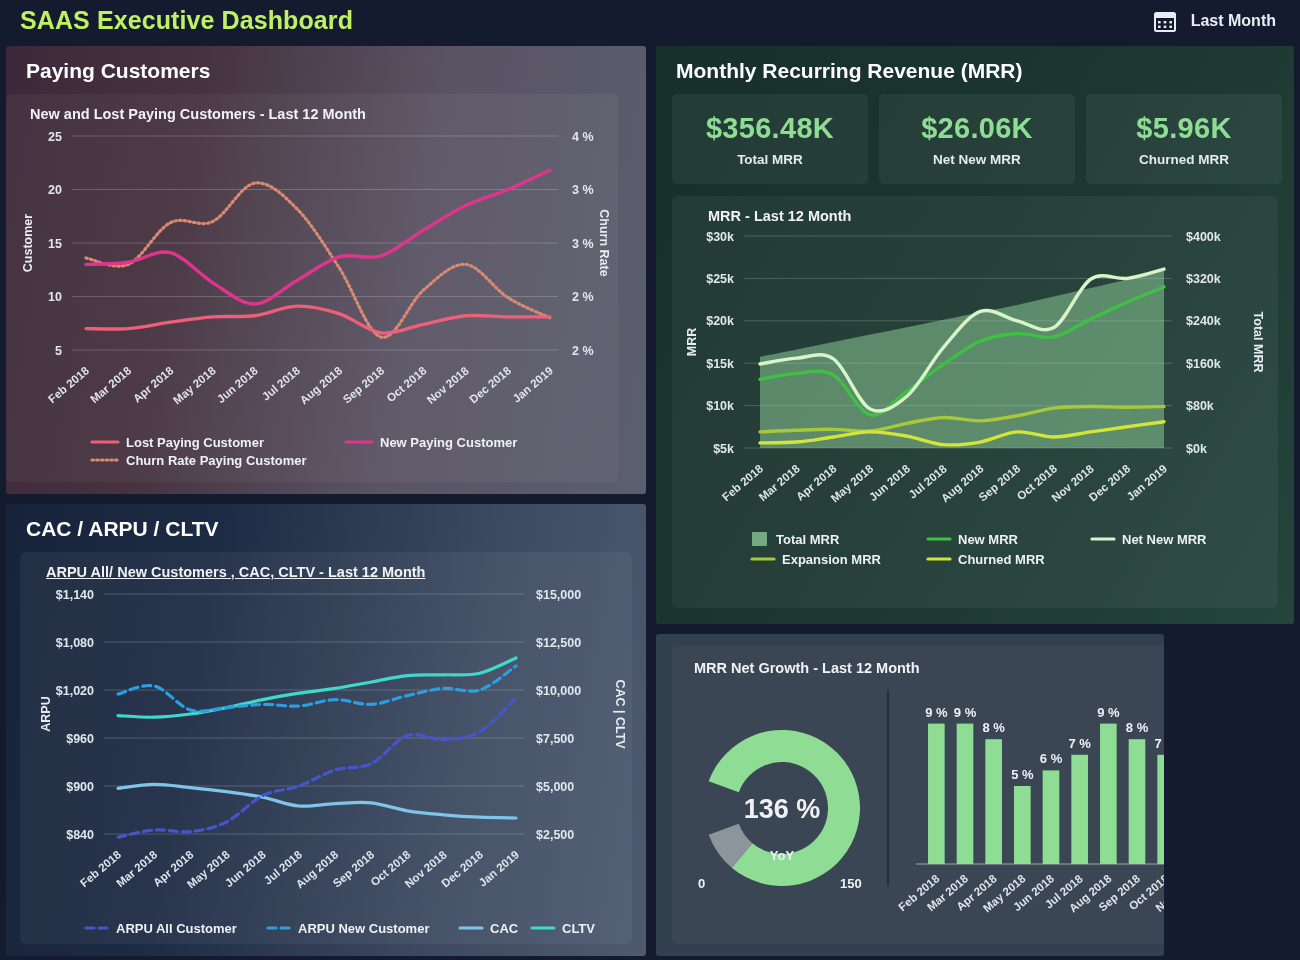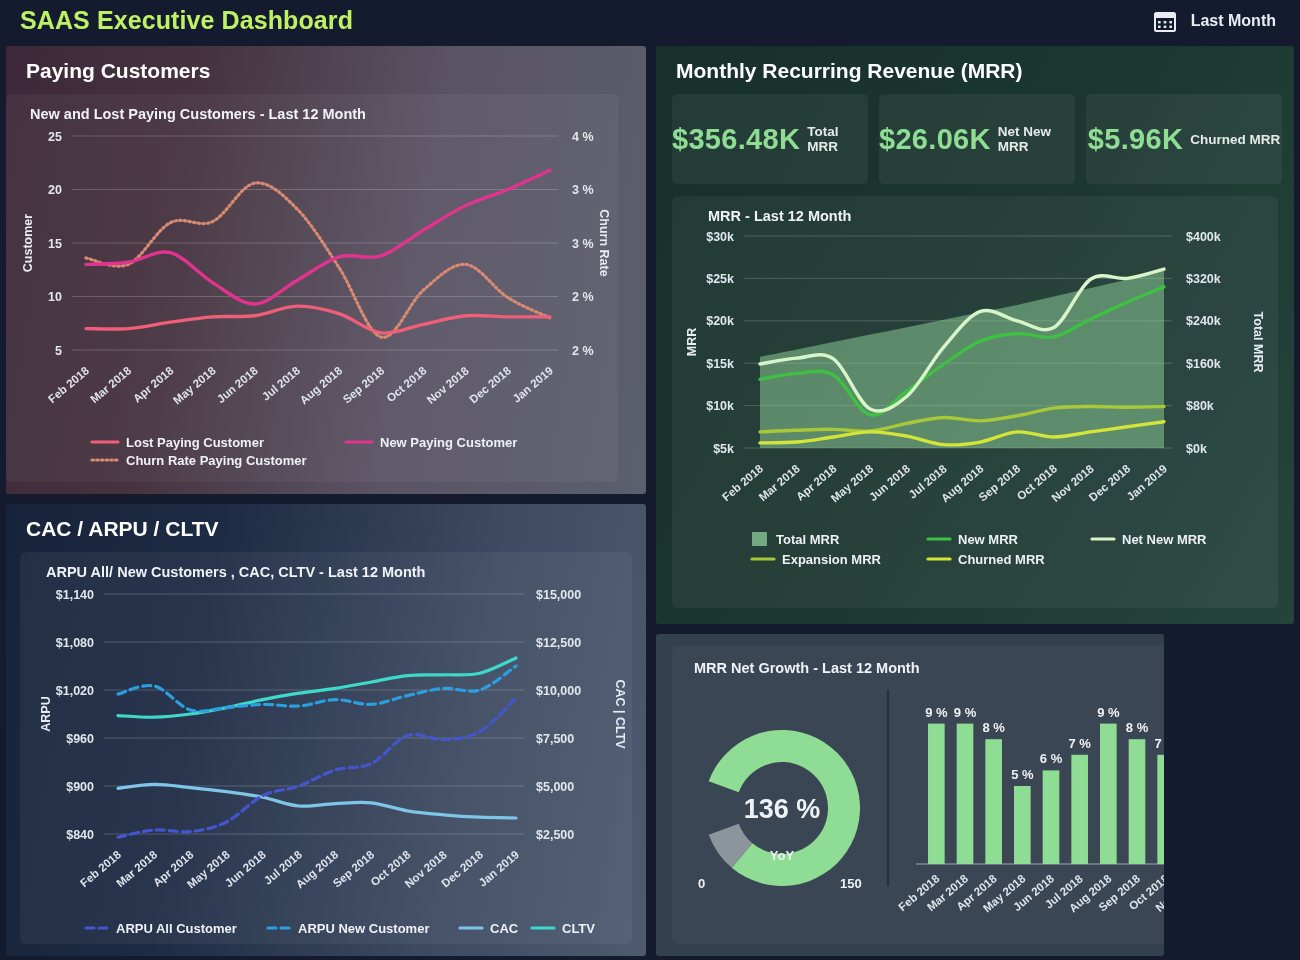--- a/index.html
+++ b/index.html
@@ -51,21 +51,21 @@
   #panel-mrr {
     left: 656px; top: 46px; width: 638px; height: 578px;
     background: linear-gradient(120deg, #17302b 0%, #1b352f 45%, #24443c 100%);
   }
   #panel-mrr .panel-title { position: absolute; left: 20px; top: 13px; }
 
   .kpi-row { position: absolute; left: 16px; top: 48px; display: flex; gap: 11px; }
   .kpi {
     width: 196px; height: 90px; border-radius: 5px;
     background: rgba(255,255,255,.055);
-    display: flex; flex-direction: row; align-items: center; justify-content: center; gap: 7px;
+    display: flex; flex-direction: column; align-items: center; justify-content: center; gap: 7px;
   }
   .kpi-value { font-size: 29px; font-weight: 700; color: #8fdd94; letter-spacing: .3px; }
   .kpi-label { font-size: 13.5px; font-weight: 700; color: #e6ebe8; }
 
   #mrr-chart-card {
     left: 16px; top: 150px; width: 606px; height: 412px;
     background: rgba(255,255,255,.05);
   }
 
   #panel-growth {
@@ -158,21 +158,21 @@
           <text x="374" y="353" class="legend-text">New Paying Customer</text>
           <line x1="86" y1="366" x2="112" y2="366" stroke="#d98a72" stroke-width="3.2" stroke-linecap="round" stroke-dasharray="1.5,3.2"></line>
           <text x="120" y="371" class="legend-text">Churn Rate Paying Customer</text>
         </svg>
     </div>
   </div>
 
   <div class="panel" id="panel-cac">
     <div class="panel-title">CAC / ARPU / CLTV</div>
     <div class="card-inner" id="cac-card">
-      <div class="chart-title" style="left:26px; top:12px;">ARPU All/ New Customers , CAC, CLTV - Last 12 Month</div>
+      <div class="chart-title" style="left:26px; top:12px;text-decoration:underline;">ARPU All/ New Customers , CAC, CLTV - Last 12 Month</div>
       <svg id="svg-cac" width="612" height="392">
           <line x1="84" y1="42" x2="504" y2="42" class="gridline"></line>
           <text x="74" y="46.5" class="axis-text" text-anchor="end">$1,140</text>
           <text x="516" y="46.5" class="axis-text" text-anchor="start">$15,000</text>
           <line x1="84" y1="90" x2="504" y2="90" class="gridline"></line>
           <text x="74" y="94.5" class="axis-text" text-anchor="end">$1,080</text>
           <text x="516" y="94.5" class="axis-text" text-anchor="start">$12,500</text>
           <line x1="84" y1="138" x2="504" y2="138" class="gridline"></line>
           <text x="74" y="142.5" class="axis-text" text-anchor="end">$1,020</text>
           <text x="516" y="142.5" class="axis-text" text-anchor="start">$10,000</text>

